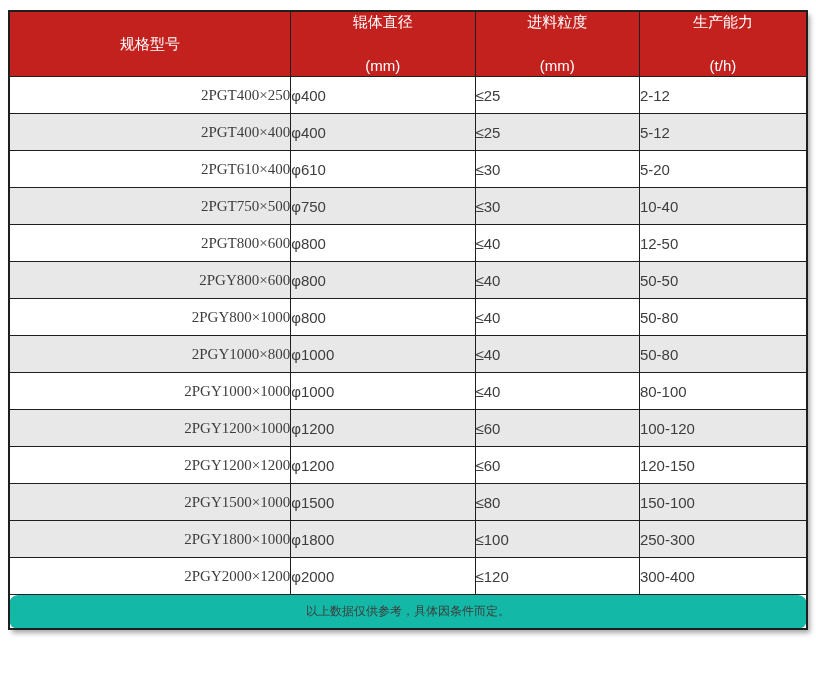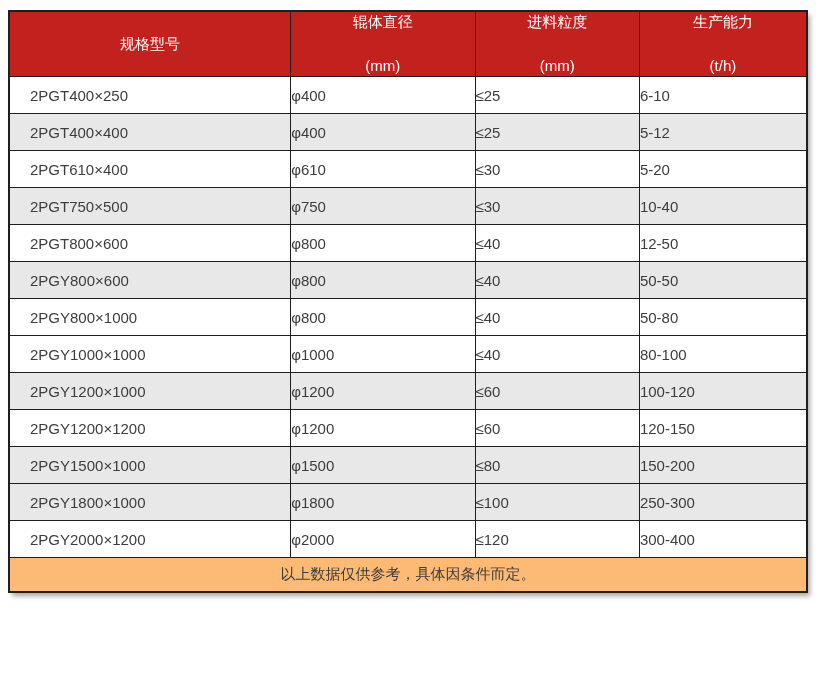--- a/index.html
+++ b/index.html
@@ -52,33 +52,35 @@
   .hdr-unit:empty{display:none;}
   .spec-table tbody td{
     height:36px;
     font-size:15px;
     color:var(--body-text);
     text-align:left;
     vertical-align:middle;
     background:var(--row-odd-bg);
   }
   .spec-table tbody td:first-child{
-    text-align:left;
+    text-align:right;
     padding-left:20px;
+    font-family:Liberation Serif, serif;
   }
   .spec-table tbody tr.alt td{
     background:var(--row-even-bg);
   }
   .spec-table tfoot td{
     height:33px;
-    font-size:15px;
+    font-size:12px;
     color:var(--body-text);
     text-align:center;
     vertical-align:middle;
-    background:#fdba74;
+    background:#14b8a6;
+    border-radius:9px;
   }
 </style>
 </head>
 <body>
 
 <div class="spec-table-wrap">
   <table class="spec-table">
     <colgroup>
       <col style="width:35.3%">
       <col style="width:23.1%">
@@ -103,21 +105,21 @@
           <span class="hdr-title">生产能力</span>
           <span class="hdr-unit">(t/h)</span>
         </th>
       </tr>
     </thead>
     <tbody>
         <tr>
           <td>2PGT400×250</td>
           <td>φ400</td>
           <td>≤25</td>
-          <td>6-10</td>
+          <td>2-12</td>
         </tr>
         <tr class="alt">
           <td>2PGT400×400</td>
           <td>φ400</td>
           <td>≤25</td>
           <td>5-12</td>
         </tr>
         <tr>
           <td>2PGT610×400</td>
           <td>φ610</td>
@@ -141,20 +143,26 @@
           <td>φ800</td>
           <td>≤40</td>
           <td>50-50</td>
         </tr>
         <tr>
           <td>2PGY800×1000</td>
           <td>φ800</td>
           <td>≤40</td>
           <td>50-80</td>
         </tr>
+        <tr class="alt">
+          <td>2PGY1000×800</td>
+          <td>φ1000</td>
+          <td>≤40</td>
+          <td>50-80</td>
+        </tr>
         <tr>
           <td>2PGY1000×1000</td>
           <td>φ1000</td>
           <td>≤40</td>
           <td>80-100</td>
         </tr>
         <tr class="alt">
           <td>2PGY1200×1000</td>
           <td>φ1200</td>
           <td>≤60</td>
@@ -163,21 +171,21 @@
         <tr>
           <td>2PGY1200×1200</td>
           <td>φ1200</td>
           <td>≤60</td>
           <td>120-150</td>
         </tr>
         <tr class="alt">
           <td>2PGY1500×1000</td>
           <td>φ1500</td>
           <td>≤80</td>
-          <td>150-200</td>
+          <td>150-100</td>
         </tr>
         <tr class="alt">
           <td>2PGY1800×1000</td>
           <td>φ1800</td>
           <td>≤100</td>
           <td>250-300</td>
         </tr>
         <tr>
           <td>2PGY2000×1200</td>
           <td>φ2000</td>

